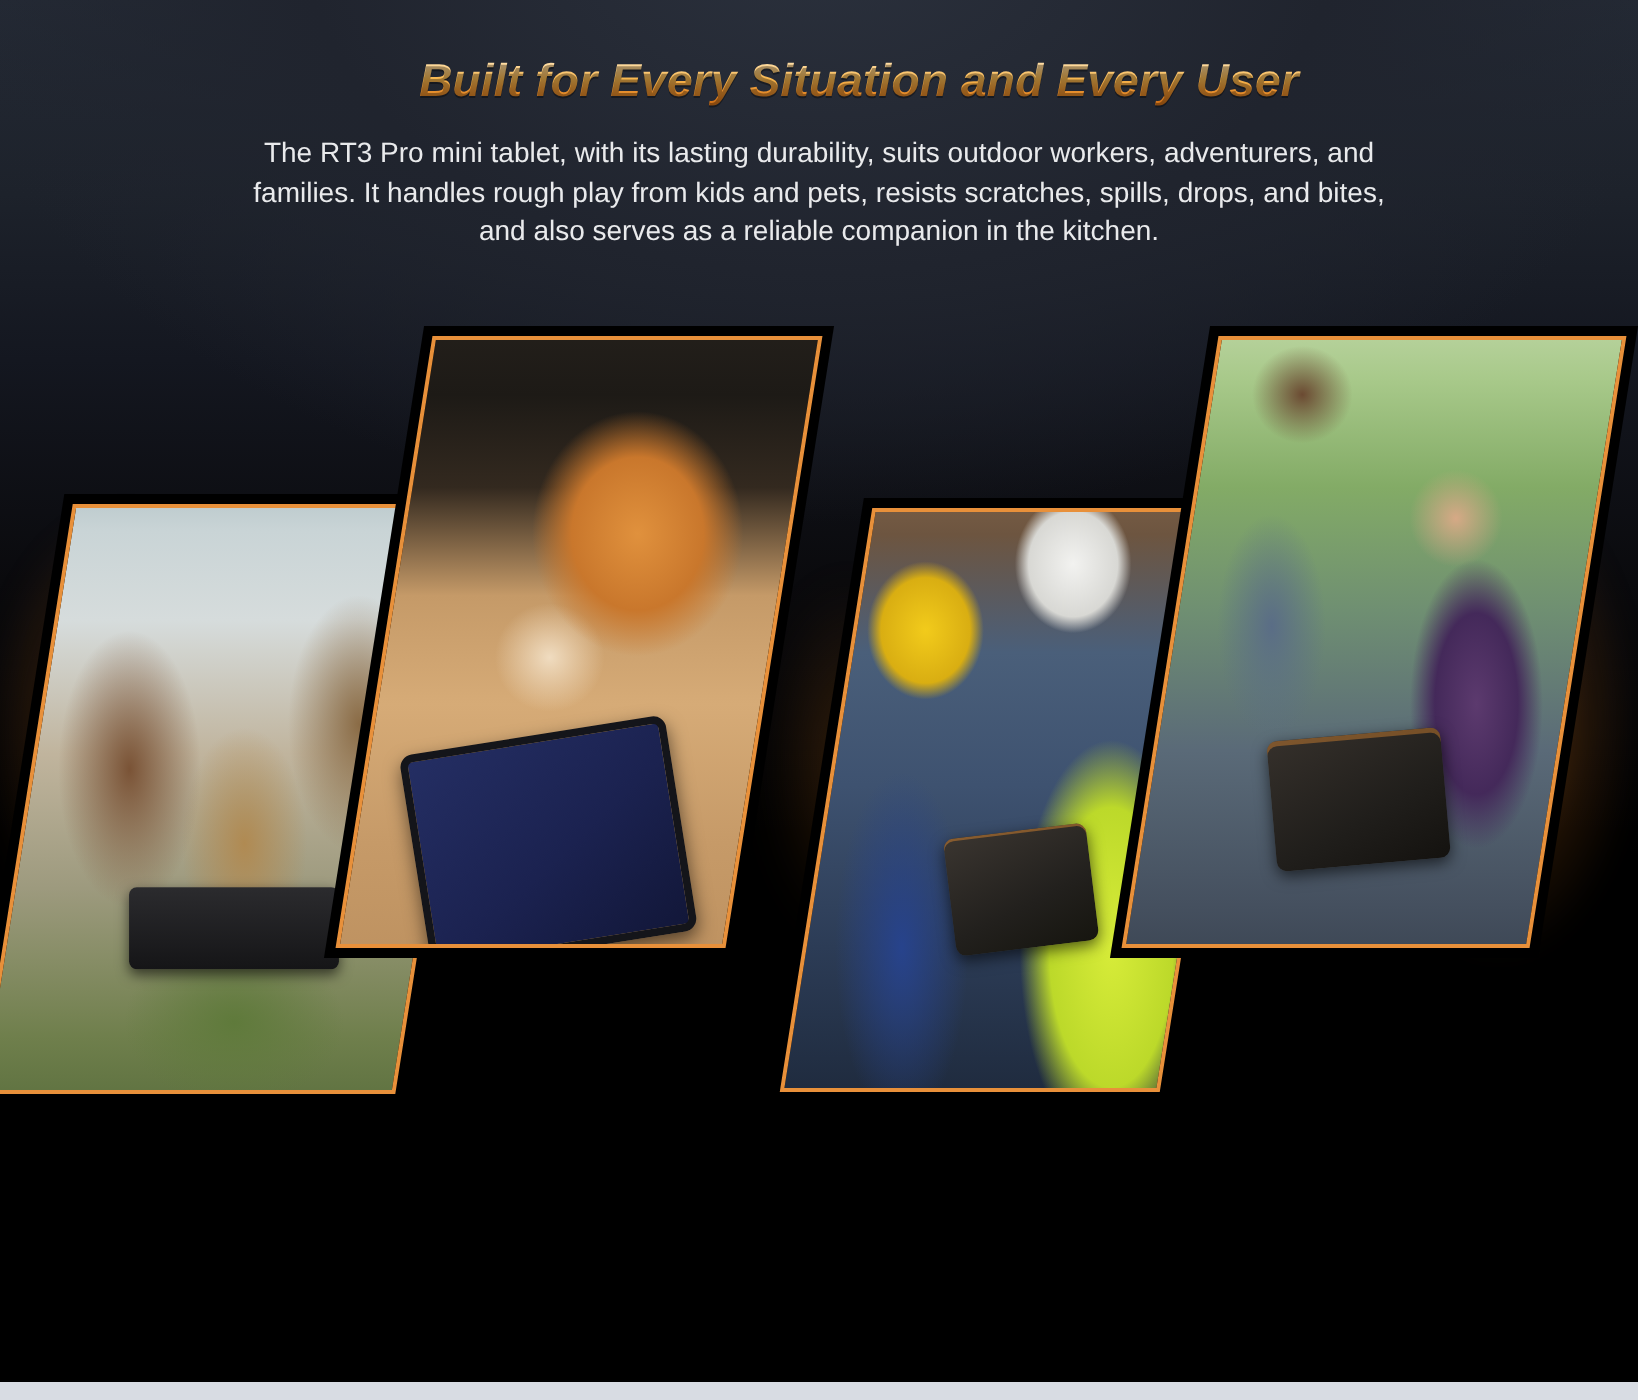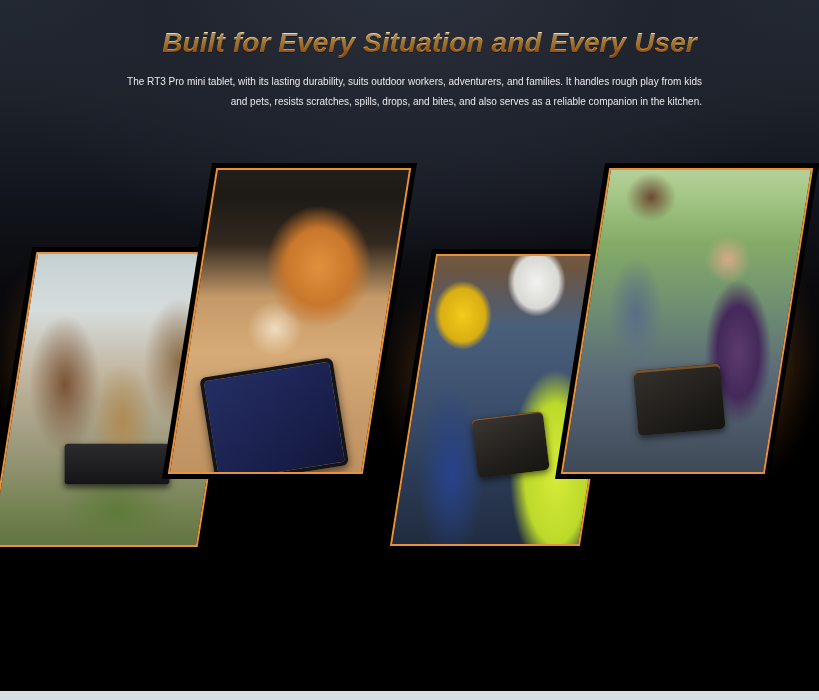--- a/index.html
+++ b/index.html
@@ -34,34 +34,33 @@
   .glow-mid {
     left:365px; top:250px; width:120px; height:260px;
     background:radial-gradient(ellipse 50% 50% at 50% 50%, rgba(170,96,24,.28) 0%, rgba(0,0,0,0) 70%);
     filter:blur(10px);
   }
 
   
   .header { position:absolute; left:0; top:0; width:819px; text-align:center; z-index:6; }
   .title {
     margin-top:27px;
-    font-size:28px; font-weight:bold; font-style:italic;
+    font-size:23px; font-weight:bold; font-style:italic;
     letter-spacing:.1px;
     background:linear-gradient(180deg, #fff0cf 0%, #ffdca2 18%, #f7b74f 46%, #e8912f 68%, #cf6f17 92%);
     -webkit-background-clip:text; background-clip:text;
     -webkit-text-fill-color:transparent; color:transparent;
     text-shadow:0 1px 0 rgba(0,0,0,.35);
     padding-left:40px;
   }
   .subtitle {
     margin:13px auto 0;
     width:585px;
-    font-size:10px; line-height:19.5px;
+    font-size:14px; line-height:19.5px;
     color:#e9eaec;
-    text-align:right;
   }
 
   
   .panel {
     position:absolute;
     transform:skewX(-9deg);
     background:#000;
     overflow:hidden;
     z-index:4;
   }

